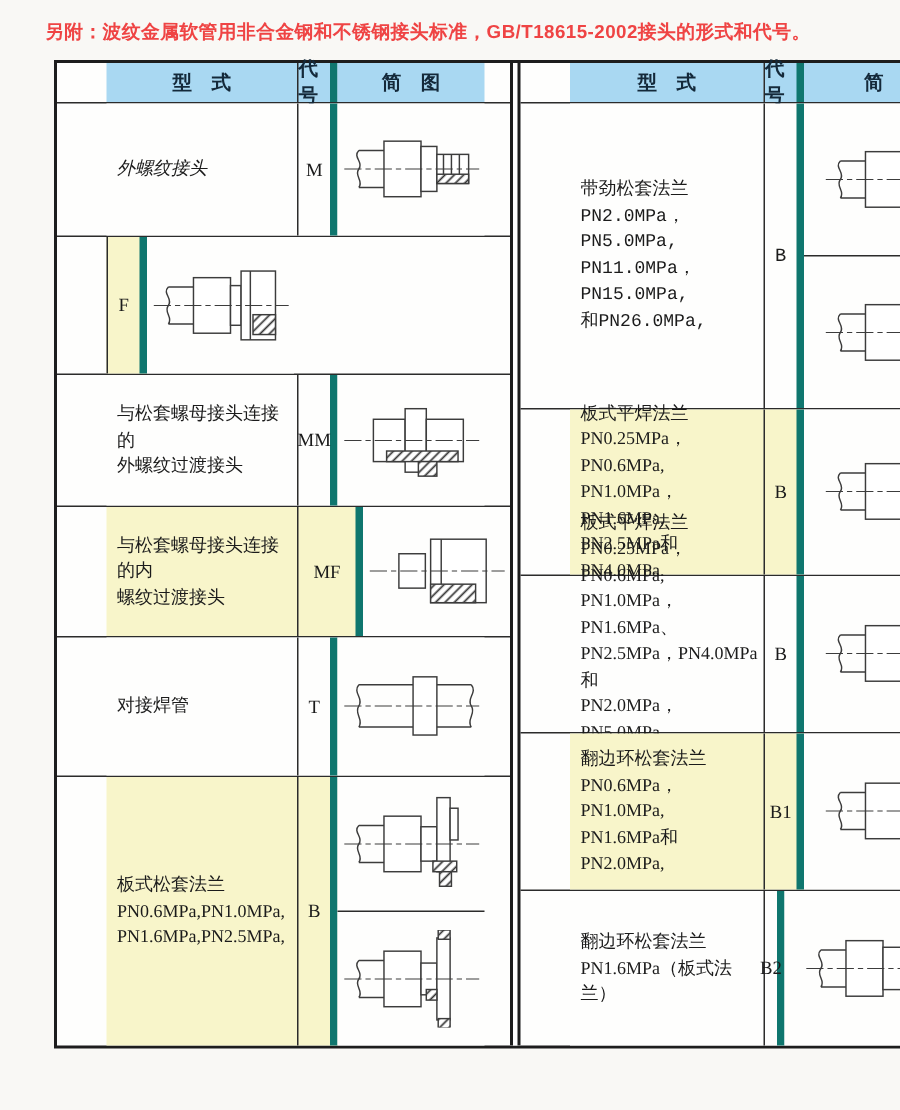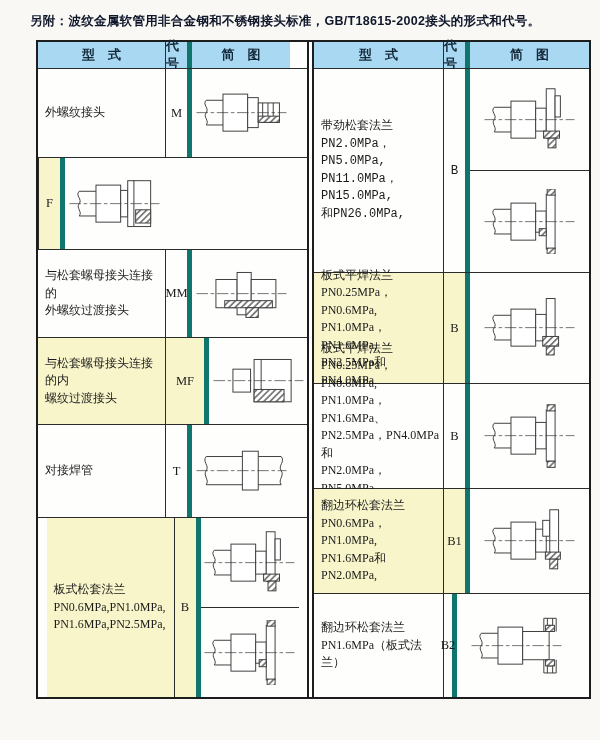--- a/index.html
+++ b/index.html
@@ -8,30 +8,30 @@
     background:#f6f5f1;
     font-family:"Liberation Serif", serif;
     color:#1b1b1b;
     overflow:hidden;
   }
   .page{position:relative;width:600px;height:740px;background:#f9f8f5;}
   .doc-title{
     position:absolute;left:30px;top:13px;
     font-size:12.5px;font-weight:bold;letter-spacing:.3px;
     font-family:"Liberation Sans", sans-serif;
-    color:#0f172a;
+    color:#ef4444;
   }
   .tables{
     position:absolute;left:36px;top:40px;
     display:flex;align-items:stretch;
     border:2px solid #1d1d1d;background:#fefefd;
   }
   .half{display:flex;flex-direction:column;}
   .vdivider{width:3px;background:#fff;border-left:2px solid #1d1d1d;border-right:2px solid #1d1d1d;}
-  .row{display:flex;align-items:stretch;border-bottom:1px solid #2b2b2b;box-sizing:border-box;}
+  .row{display:flex;align-items:stretch;border-bottom:1px solid #2b2b2b;box-sizing:border-box;padding-left:33px;}
   .row:last-child{border-bottom:none;}
   .cell{box-sizing:border-box;background:#fefefd;}
   .cell-type{
     display:flex;flex-direction:column;justify-content:center;
     padding:3px 3px 3px 7px;
     font-size:12px;line-height:17.5px;
   }
   .cell-code{
     border-left:1px solid #2b2b2b;border-right:5px solid #0f766e;
     display:flex;align-items:center;justify-content:center;
@@ -56,21 +56,21 @@
 <div class="page">
   <div class="doc-title">另附：波纹金属软管用非合金钢和不锈钢接头标准，GB/T18615-2002接头的形式和代号。</div>
   <div class="tables">
     <div class="half">
         <div class="row hdr-row">
           <div class="cell hdr" style="width: 127px;">型　式</div>
           <div class="cell hdr cell-code" style="width: 27px;">代号</div>
           <div class="cell hdr" style="width: 98px;">简　图</div>
         </div>
         <div class="row" style="height: 89px;">
-          <div class="cell cell-type" style="width: 127px;">
+          <div class="cell cell-type" style="width: 127px; font-style: italic;">
             <div class="type-line">外螺纹接头</div>
           </div>
           <div class="cell cell-code" style="width: 27px;">M</div>
           <div class="cell cell-diagram" style="width: 98px;">
             <div class="sub">
               <svg class="fit" viewBox="0 0 110 74">
                 <defs>
                   <pattern id="ht1" width="5" height="5" patternUnits="userSpaceOnUse" patternTransform="rotate(45)">
                     <rect width="5" height="5" fill="#fff"></rect>
                     <line x1="1" y1="0" x2="1" y2="5" stroke="#333" stroke-width="1.3"></line>
@@ -185,21 +185,21 @@
                 <g stroke="#3c3c3c" stroke-width="1.1" fill="none">
                   <path d="M15,21 H56 M15,53 H56 M15,21 C10,27 19,31 15,37 C11,43 19,47 15,53"></path>
                   <rect x="56" y="15" width="18" height="44" fill="#fff"></rect>
                   <path d="M74,21 H100 M74,53 H100 M100,21 C105,27 96,31 100,37 C104,43 96,47 100,53"></path>
                   <line x1="4" y1="37" x2="106" y2="37" stroke-width="0.8" stroke-dasharray="13 3 4 3"></line>
                 </g>
               </svg>
             </div>
           </div>
         </div>
-        <div class="row hl" style="height: 179px; justify-content: center;">
+        <div class="row hl" style="height: 179px;">
           <div class="cell cell-type" style="width: 127px;">
             <div class="type-line">板式松套法兰</div>
             <div class="type-line">PN0.6MPa,PN1.0MPa,</div>
             <div class="type-line">PN1.6MPa,PN2.5MPa,</div>
           </div>
           <div class="cell cell-code" style="width: 27px;">B</div>
           <div class="cell cell-diagram" style="width: 98px;">
             <div class="sub">
               <svg class="fit" viewBox="0 0 110 74">
                 <defs>

